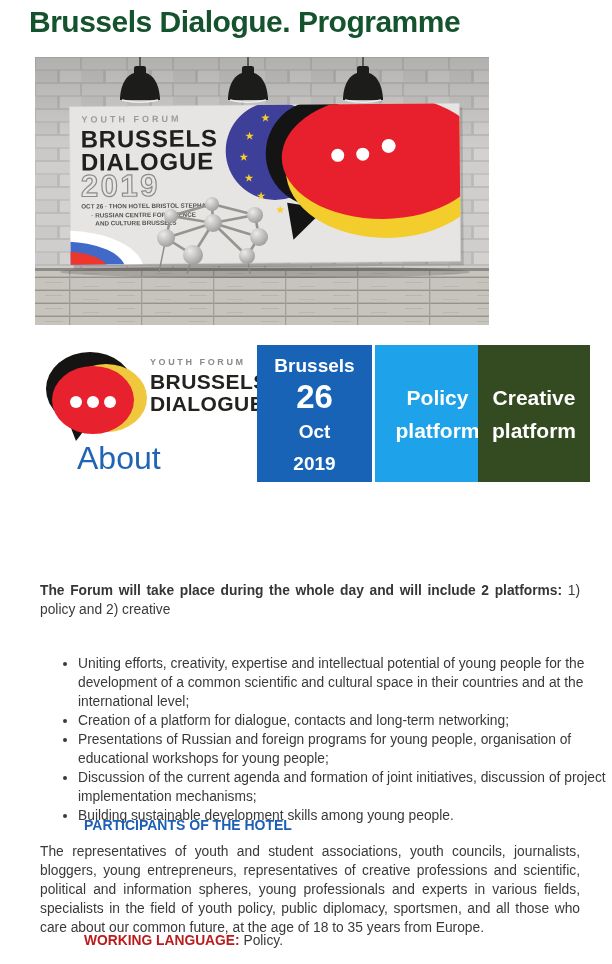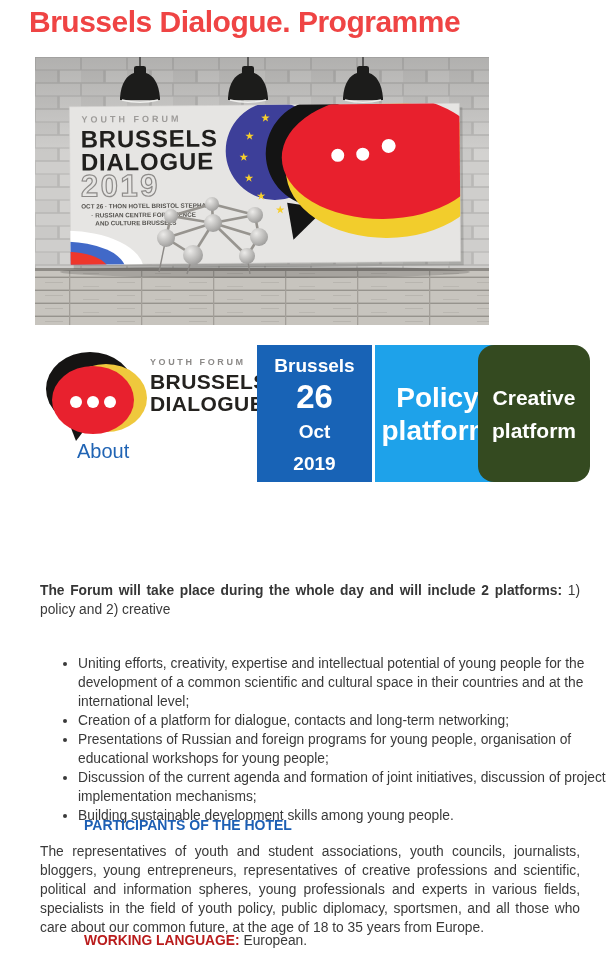--- a/index.html
+++ b/index.html
@@ -1,39 +1,39 @@
 <!DOCTYPE html>
 <html><head>
 <meta charset="utf-8">
 <style>
   html,body { margin:0; padding:0; background:#ffffff; }
   body { font-family:"Liberation Sans", sans-serif; }
   .page { position:relative; width:612px; height:964px; background:#fff; overflow:hidden; }
 
   .title { position:absolute; left:29px; top:4px; margin:0; font-size:30px; line-height:36px;
-           font-weight:700; color:#ef4444; letter-spacing:-0.5px; }
+           font-weight:700; color:#14532d; letter-spacing:-0.5px; }
 
   .banner { position:absolute; left:35px; top:57px; width:454px; height:268px; }
 
   .logo-svg { position:absolute; left:46px; top:348px; }
   .logo-text { position:absolute; left:150px; top:357px; }
   .logo-tagline { font-size:9px; font-weight:700; letter-spacing:2.6px; color:#8c8a88; margin-bottom:4px; }
   .logo-title { font-size:21px; font-weight:700; color:#24221f; line-height:22px; letter-spacing:0.4px; }
 
-  .about { position:absolute; left:77px; top:440px; font-size:20px; color:#2064b4; text-decoration:none; cursor:pointer; }
+  .about { position:absolute; left:77px; top:440px; font-size:32px; color:#2064b4; text-decoration:none; cursor:pointer; }
 
   .box { position:absolute; top:345px; height:137px; color:#fff; font-weight:700; text-align:center;
          display:flex; flex-direction:column; align-items:center; }
   .box-date { left:257px; width:115px; background:#1863b6; padding-top:9px; box-sizing:border-box; }
   .box-date .city { font-size:19px; line-height:24px; }
   .box-date .day  { font-size:33px; line-height:38px; }
   .box-date .mon  { font-size:19px; line-height:32px;text-align:right; }
   .box-date .yr   { font-size:19px; line-height:32px; }
-  .box-policy { left:375px; width:125px; background:#1ea2ea; font-size:28px; line-height:33px; justify-content:center; }
-  .box-creative { left:478px; width:112px; background:#344a20; font-size:21px; line-height:33px; justify-content:center;border-radius:16px; }
+  .box-policy { left:375px; width:125px; background:#1ea2ea; font-size:21px; line-height:33px; justify-content:center; }
+  .box-creative { left:478px; width:112px; background:#344a20; font-size:21px; line-height:33px; justify-content:center; }
 
   .sec-h { position:absolute; left:84px; margin:0; font-size:14px; font-weight:700; color:#1d5fb4; }
   .para  { position:absolute; left:40px; width:540px; margin:0; font-size:13.8px; line-height:19px;
            color:#3a3a3a; text-align:justify; }
   .para b { color:#363636; }
   #objectives-list { position:absolute; left:40px; top:654px; width:537px; margin:0; padding:0 0 0 38px;
            font-size:13.8px; line-height:19px; color:#3a3a3a; }
   #objectives-list li { margin:0; padding:0; }
   #language-line { position:absolute; left:84px; top:933px; font-size:13.8px; color:#3a3a3a; }
   #language-line b { color:#b91c1c;margin-top:24px; }
@@ -218,15 +218,15 @@
     <li>Uniting efforts, creativity, expertise and intellectual potential of young people for the development of a common scientific and cultural space in their countries and at the international level;</li>
     <li>Creation of a platform for dialogue, contacts and long-term networking;</li>
     <li>Presentations of Russian and foreign programs for young people, organisation of educational workshops for young people;</li>
     <li>Discussion of the current agenda and formation of joint initiatives, discussion of project implementation mechanisms;</li>
     <li>Building sustainable development skills among young people.</li>
   </ul>
 
   <h2 class="sec-h" style="top:817px">PARTICIPANTS OF THE HOTEL</h2>
   <p class="para" style="top:842px">The representatives of youth and student associations, youth councils, journalists, bloggers, young entrepreneurs, representatives of creative professions and scientific, political and information spheres, young professionals and experts in various fields, specialists in the field of youth policy, public diplomacy, sportsmen, and all those who care about our common future, at the age of 18 to 35 years from Europe.</p>
 
-  <div id="language-line"><b>WORKING LANGUAGE:</b><span> European.</span></div>
+  <div id="language-line"><b>WORKING LANGUAGE:</b><span> Policy.</span></div>
 
 </div>
 
 </body></html>

